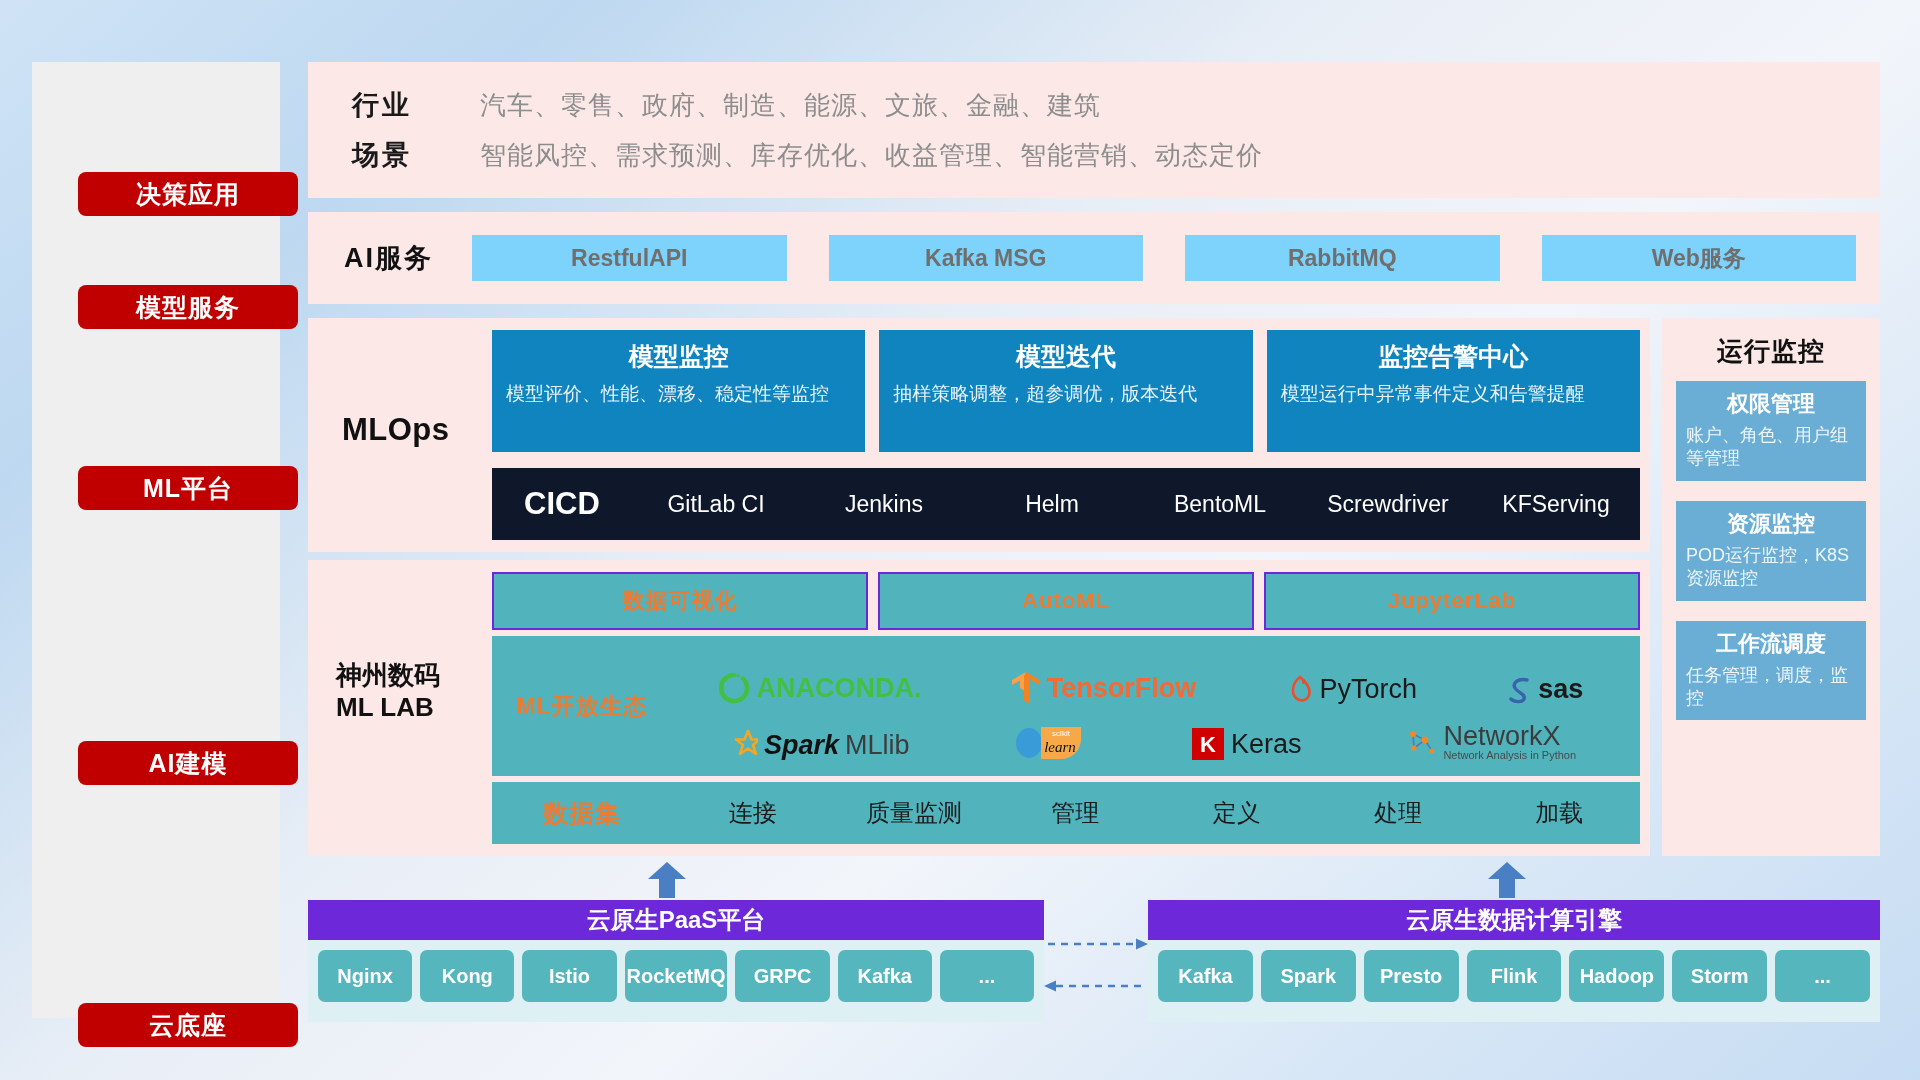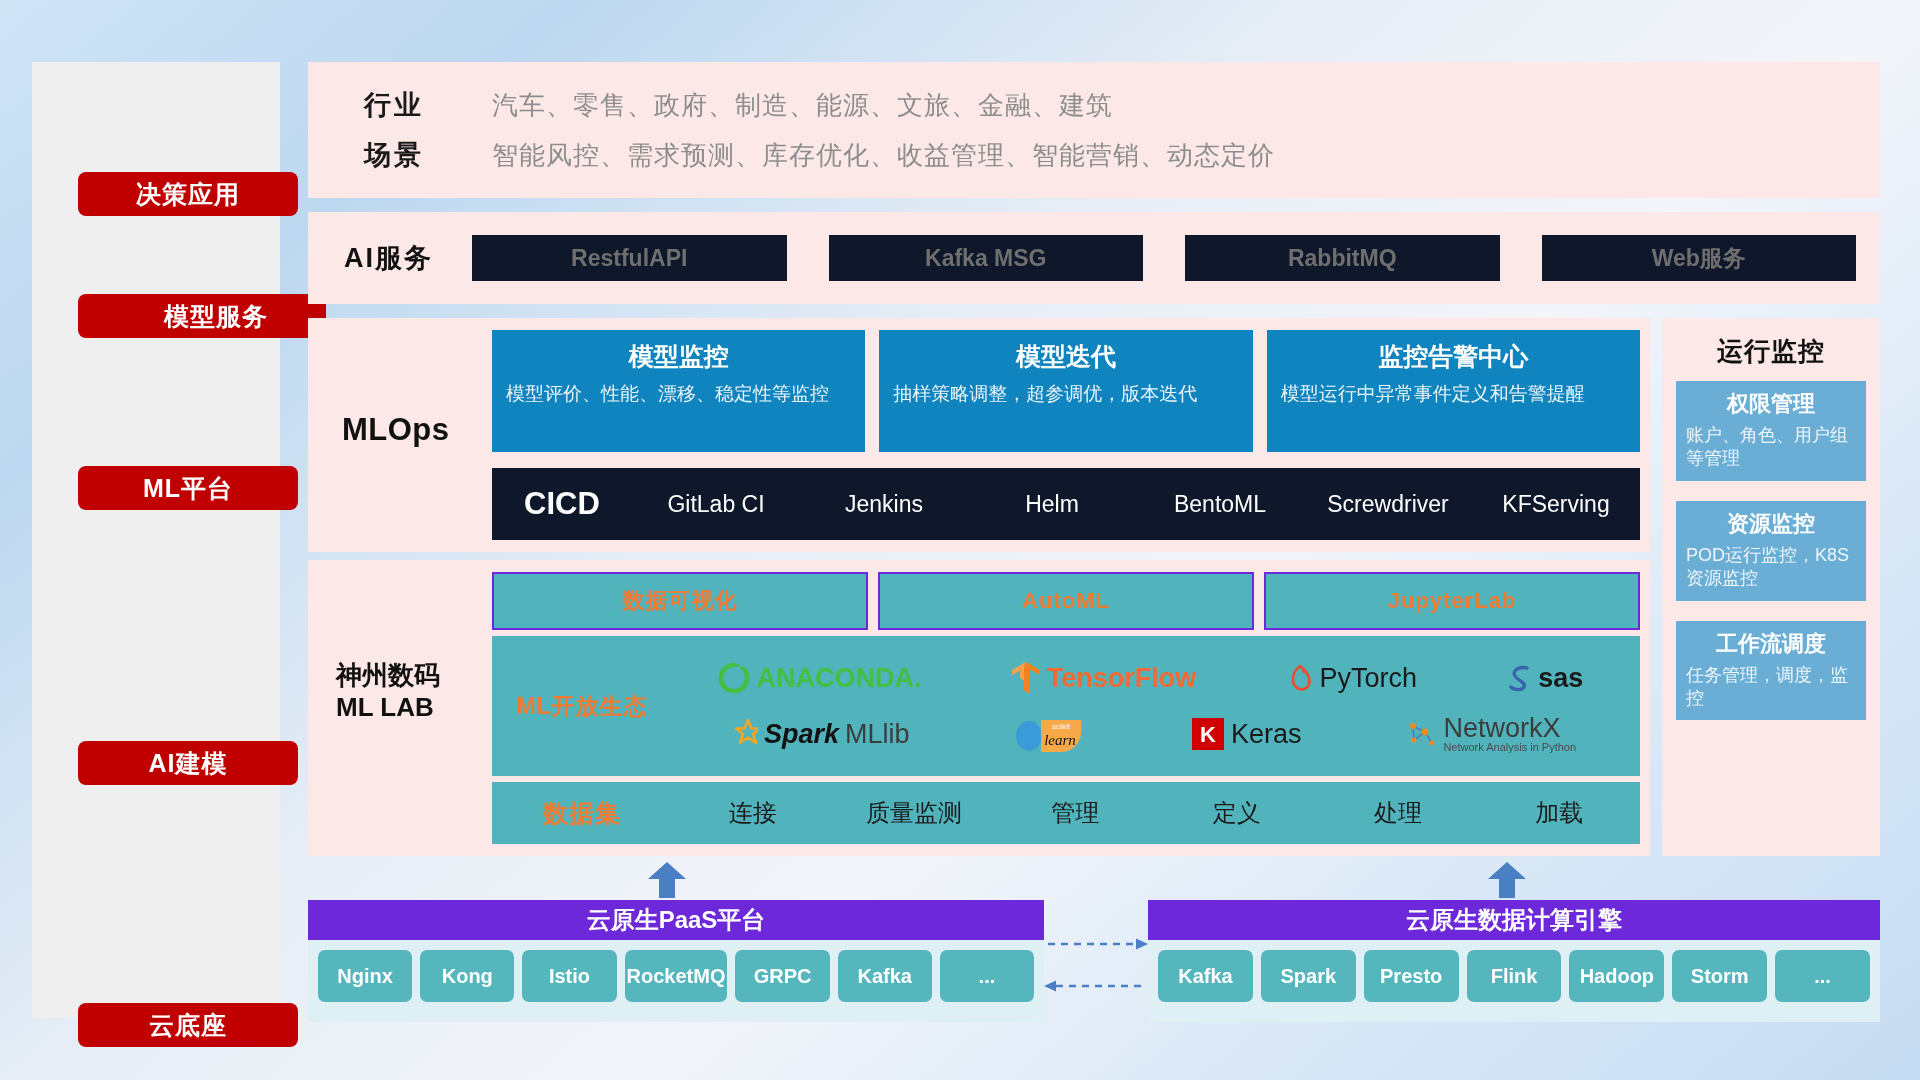--- a/index.html
+++ b/index.html
@@ -17,44 +17,44 @@
     background:#efefef;
   }
   .tier-chip{
     position:absolute;left:46px;width:220px;height:44px;
     background:#c00000;border-radius:8px;
     color:#fff;font-size:25px;font-weight:bold;
     display:flex;align-items:center;justify-content:center;
     letter-spacing:1px;
   }
   .chip-0{top:110px;}
-  .chip-1{top:232px;padding-left:28px;}
+  .chip-1{top:223px;}
   .chip-2{top:404px;}
   .chip-3{top:679px;}
   .chip-4{top:941px;}
 
   
   .band{position:absolute;background:#fce9e7;}
 
   
   .band-app{left:308px;top:62px;width:1572px;height:136px;}
-  .appgrid{position:absolute;inset:0;display:flex;flex-direction:column;justify-content:center;gap:14px;padding:0 0 0 56px;}
+  .appgrid{position:absolute;inset:0;display:flex;flex-direction:column;justify-content:center;gap:14px;padding:0 0 0 44px;}
   .approw{display:flex;align-items:center;}
   .approw .k{
     width:128px;flex:none;color:#1a1a1a;font-size:27px;font-weight:bold;letter-spacing:3px;
   }
   .approw .v{color:#8d8d8d;font-size:26px;letter-spacing:1px;}
 
   
   .band-svc{left:308px;top:212px;width:1572px;height:92px;}
   .svcrow{position:absolute;inset:0;display:flex;align-items:center;padding-left:36px;}
   .svcrow .k{width:128px;flex:none;color:#111;font-size:27px;font-weight:bold;letter-spacing:2px;}
   .svcpills{flex:1;display:flex;gap:42px;padding-right:24px;}
   .svcpill{
-    flex:1;height:46px;background:#0f172a;color:#6f6f6f;
+    flex:1;height:46px;background:#7dd3fc;color:#6f6f6f;
     font-size:23px;font-weight:bold;display:flex;align-items:center;justify-content:center;
   }
 
   
   .band-ops{left:308px;top:318px;width:1342px;height:234px;}
   .opslabel{position:absolute;left:34px;top:94px;font-size:31px;font-weight:bold;color:#111;letter-spacing:0.5px;}
   .opscards{position:absolute;left:184px;top:12px;right:10px;display:flex;gap:14px;}
   .opscard{
     flex:1;background:#1084be;color:#fff;padding:10px 14px 12px 14px;height:122px;box-sizing:border-box;
   }
@@ -74,21 +74,21 @@
   .modcol{position:absolute;left:184px;top:12px;right:10px;bottom:12px;display:flex;flex-direction:column;gap:6px;}
   .toolrow{display:flex;gap:10px;height:58px;flex:none;}
   .tool{
     flex:1;background:#51b4bd;border:2px solid #6d28d9;box-sizing:border-box;
     color:#ee7b33;font-size:22px;font-weight:bold;letter-spacing:1px;
     display:flex;align-items:center;justify-content:center;
   }
   .ecorow{flex:1;background:#51b4bd;display:flex;align-items:center;}
   .ecolabel{width:180px;flex:none;text-align:center;color:#ee7b33;font-size:23px;font-weight:bold;letter-spacing:1px;}
   .ecologos{flex:1;display:flex;flex-direction:column;justify-content:center;gap:2px;padding-right:12px;}
-  .logoline{display:flex;align-items:center;justify-content:space-around;height:54px;}
+  .logoline{display:flex;align-items:flex-end;justify-content:space-around;height:54px;}
   .logo{display:flex;align-items:center;gap:6px;}
   .logo .txt{font-size:27px;font-weight:bold;}
   .dsrow{height:62px;flex:none;background:#51b4bd;display:flex;align-items:center;}
   .dsrow .h{width:180px;flex:none;text-align:center;color:#ee7b33;font-size:25px;font-weight:bold;letter-spacing:1px;}
   .dsrow .items{flex:1;display:flex;}
   .dsrow .it{flex:1;text-align:center;color:#1b1b1b;font-size:24px;}
 
   
   .band-mon{left:1662px;top:318px;width:218px;height:538px;}
   .montitle{text-align:center;font-size:26px;font-weight:bold;color:#111;padding-top:16px;letter-spacing:1px;}

